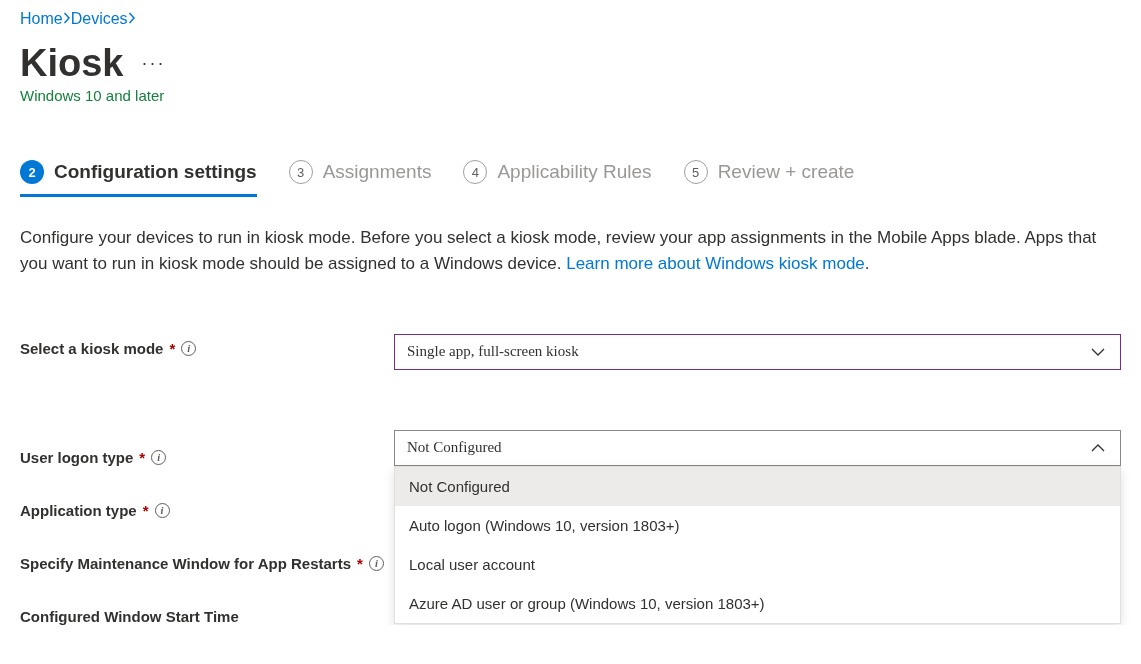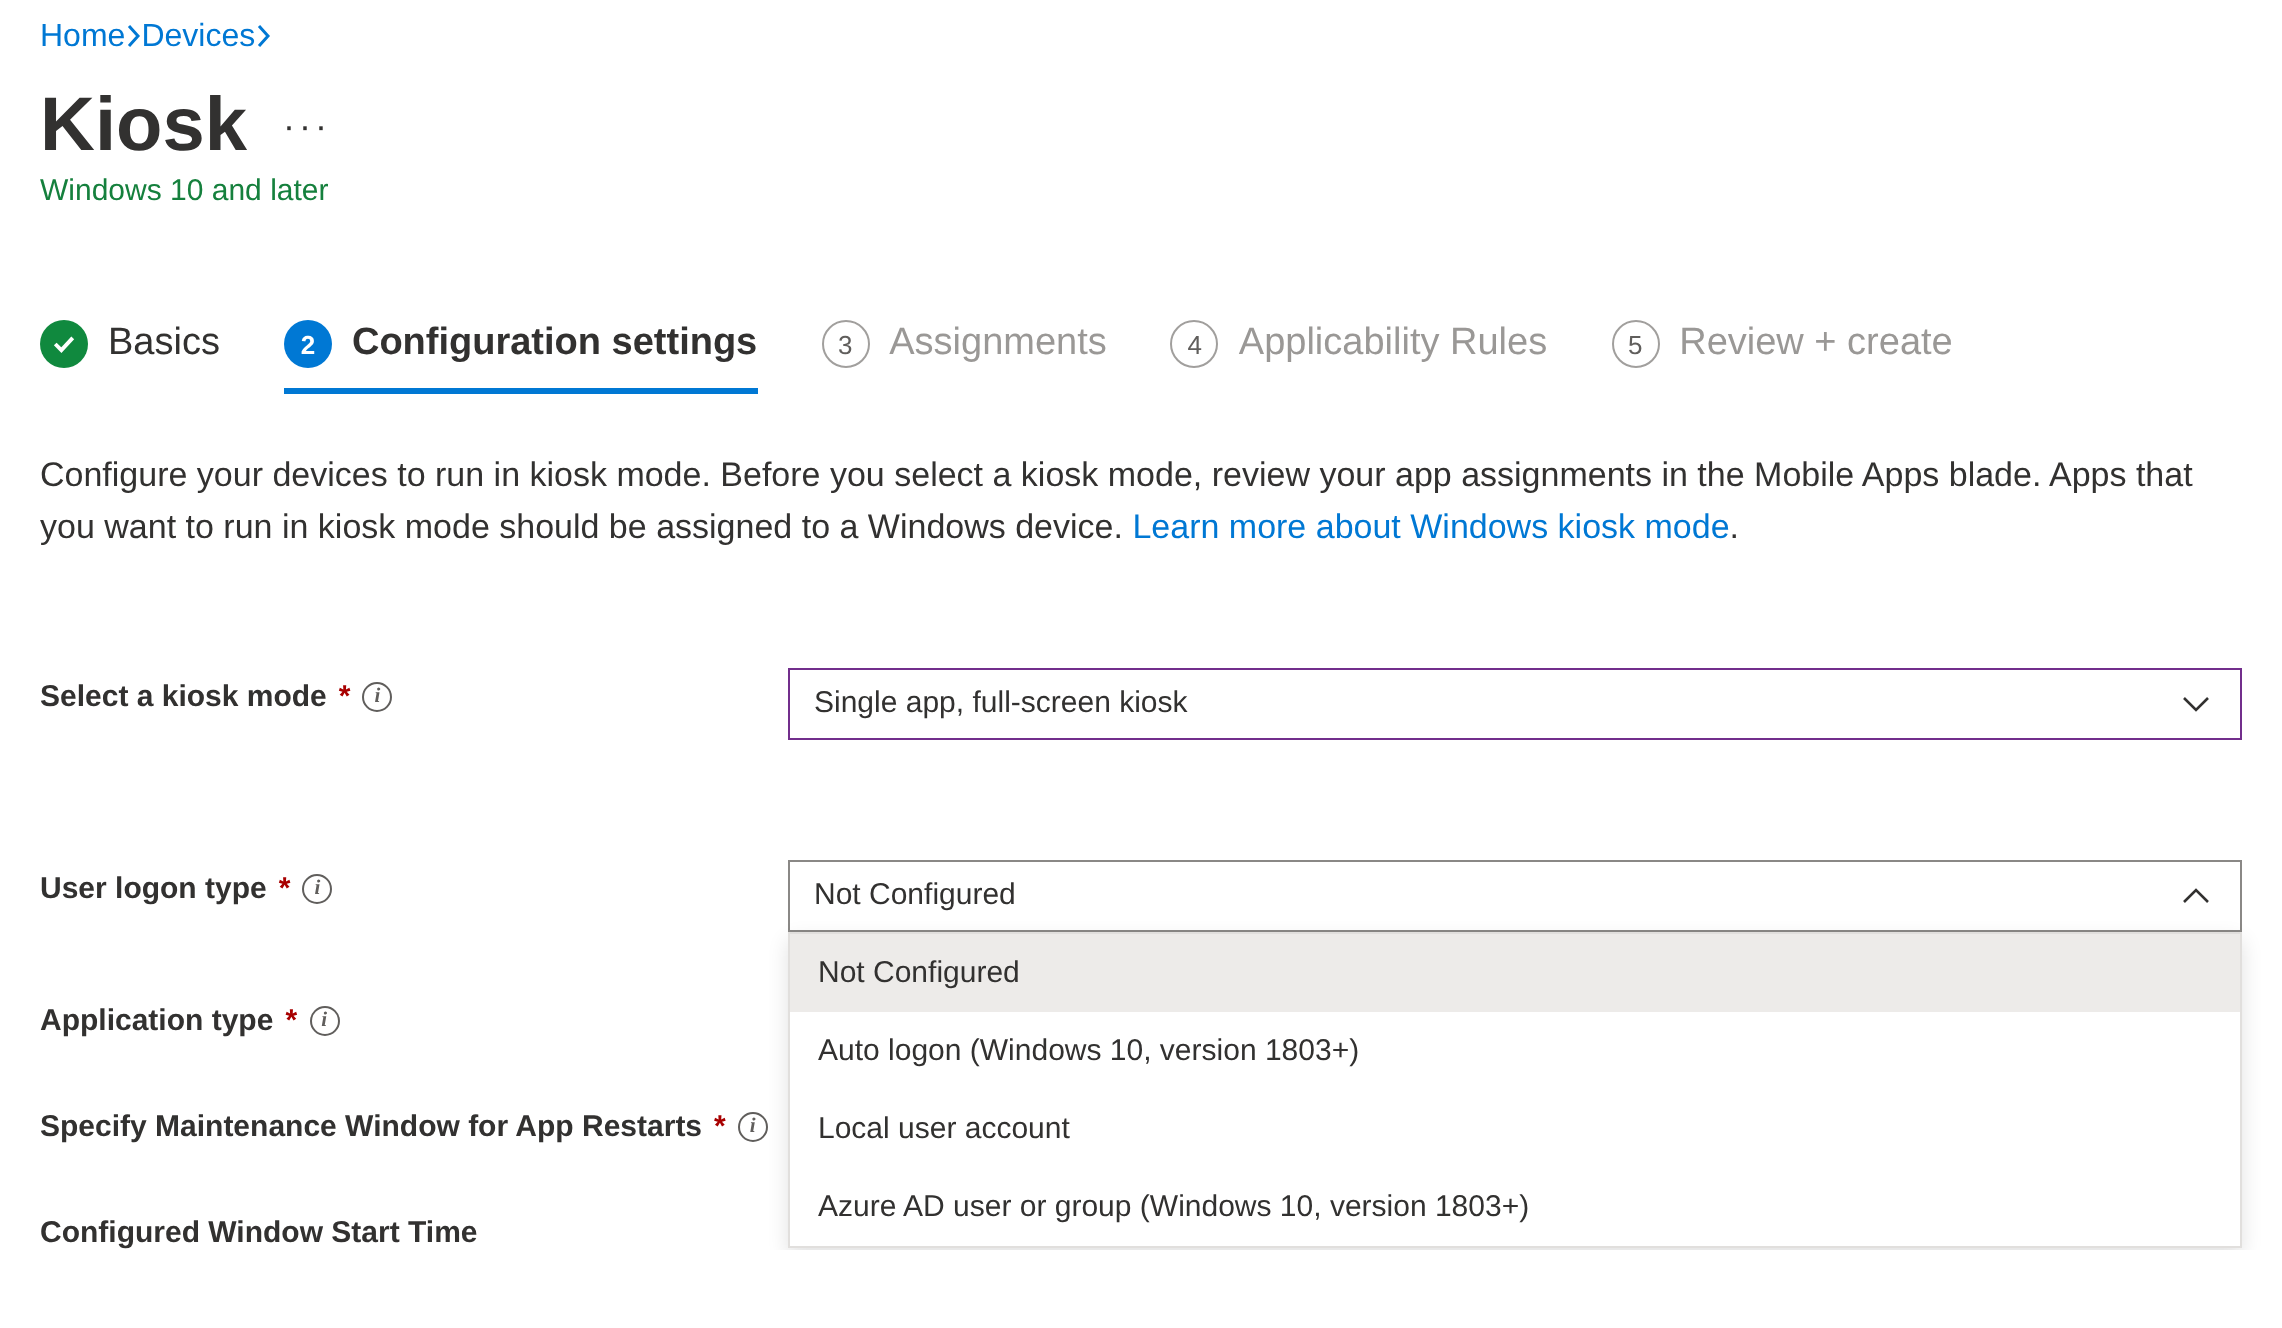--- a/index.html
+++ b/index.html
@@ -153,20 +153,21 @@
       justify-content: center;
       font-size: 10.5px;
       color: #605e5c;
       font-family: Georgia, serif;
       font-style: italic;
       cursor: pointer;
     }
     .form-control-col {
       flex: 1;
       max-width: 732px;
+      font-family: Liberation Serif, serif;
     }
     .select-box {
       width: 100%;
       height: 36px;
       border: 1px solid #8a8886;
       display: flex;
       align-items: center;
       justify-content: space-between;
       padding: 0 12px;
       font-size: 15px;
@@ -229,28 +230,20 @@
 
 <div class="page-header">
   <div class="page-title-row">
     <h1 class="page-title">Kiosk</h1>
     <span class="more-dots">···</span>
   </div>
   <div class="page-subtitle">Windows 10 and later</div>
 </div>
 
 <div class="tabs">
-  <div class="tab completed">
-    <span class="tab-icon-circle tab-icon-check">
-      <svg class="checkmark-svg" viewBox="0 0 16 16">
-          <path d="M3 8 L6.5 11.5 L13 4.5" stroke="#fff" stroke-width="2.2" fill="none"></path>
-        </svg>
-    </span>
-    <span class="tab-label">Basics</span>
-  </div>
   <div class="tab active">
     <span class="tab-icon-circle tab-icon-current">2</span>
     <span class="tab-label">Configuration settings</span>
   </div>
   <div class="tab">
     <span class="tab-icon-circle tab-icon-pending">3</span>
     <span class="tab-label">Assignments</span>
   </div>
   <div class="tab">
     <span class="tab-icon-circle tab-icon-pending">4</span>
@@ -283,21 +276,21 @@
           <svg width="14" height="8" viewBox="0 0 14 8">
               <path d="M1 1 L7 7 L13 1" stroke="#323130" stroke-width="1.3" fill="none"></path>
             </svg>
         </span>
       </div>
     </div>
   </div>
 
   <div style="height:30px"></div>
 
-  <div class="form-row" style="margin-bottom:0; position:relative;">
+  <div class="form-row" style="margin-bottom:0; position:relative;align-items:flex-end;">
     <div class="form-label-col">
       <span class="form-label">
         <span>User logon type</span>
         <span class="required-star">*</span>
         <span class="info-icon">i</span>
       </span>
     </div>
     <div class="form-control-col">
       <div class="select-box">
         <span>Not Configured</span>

